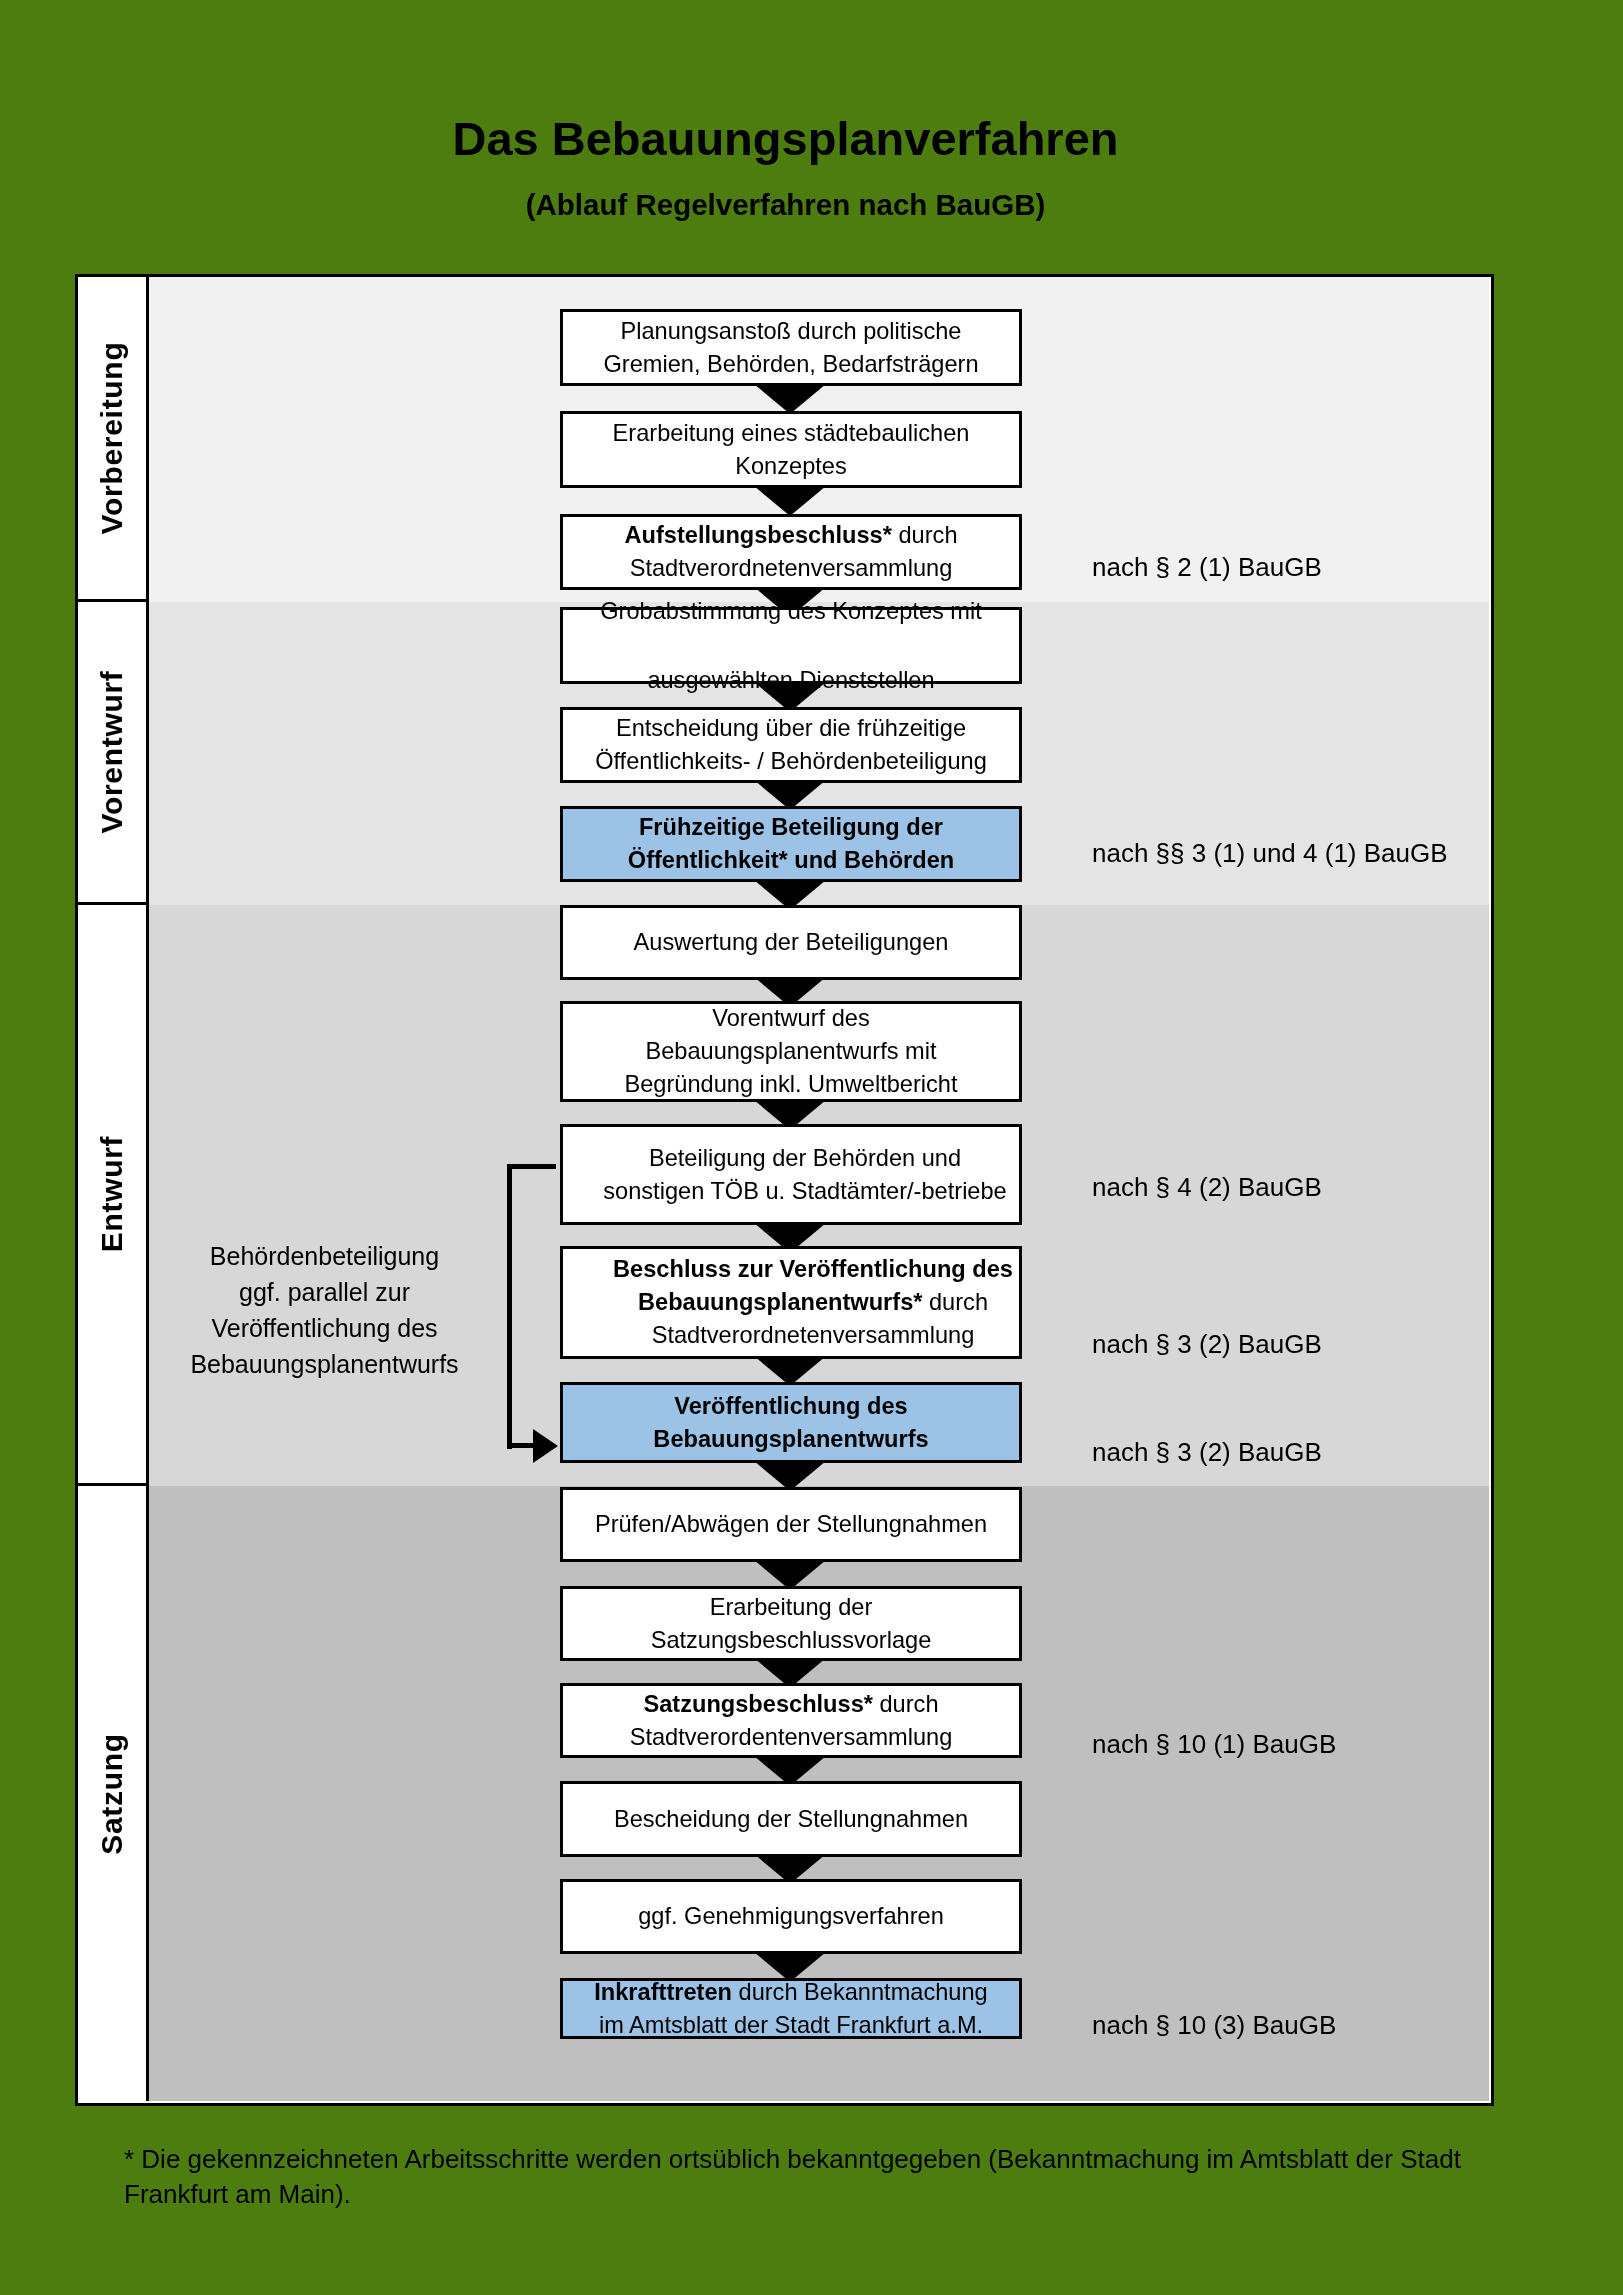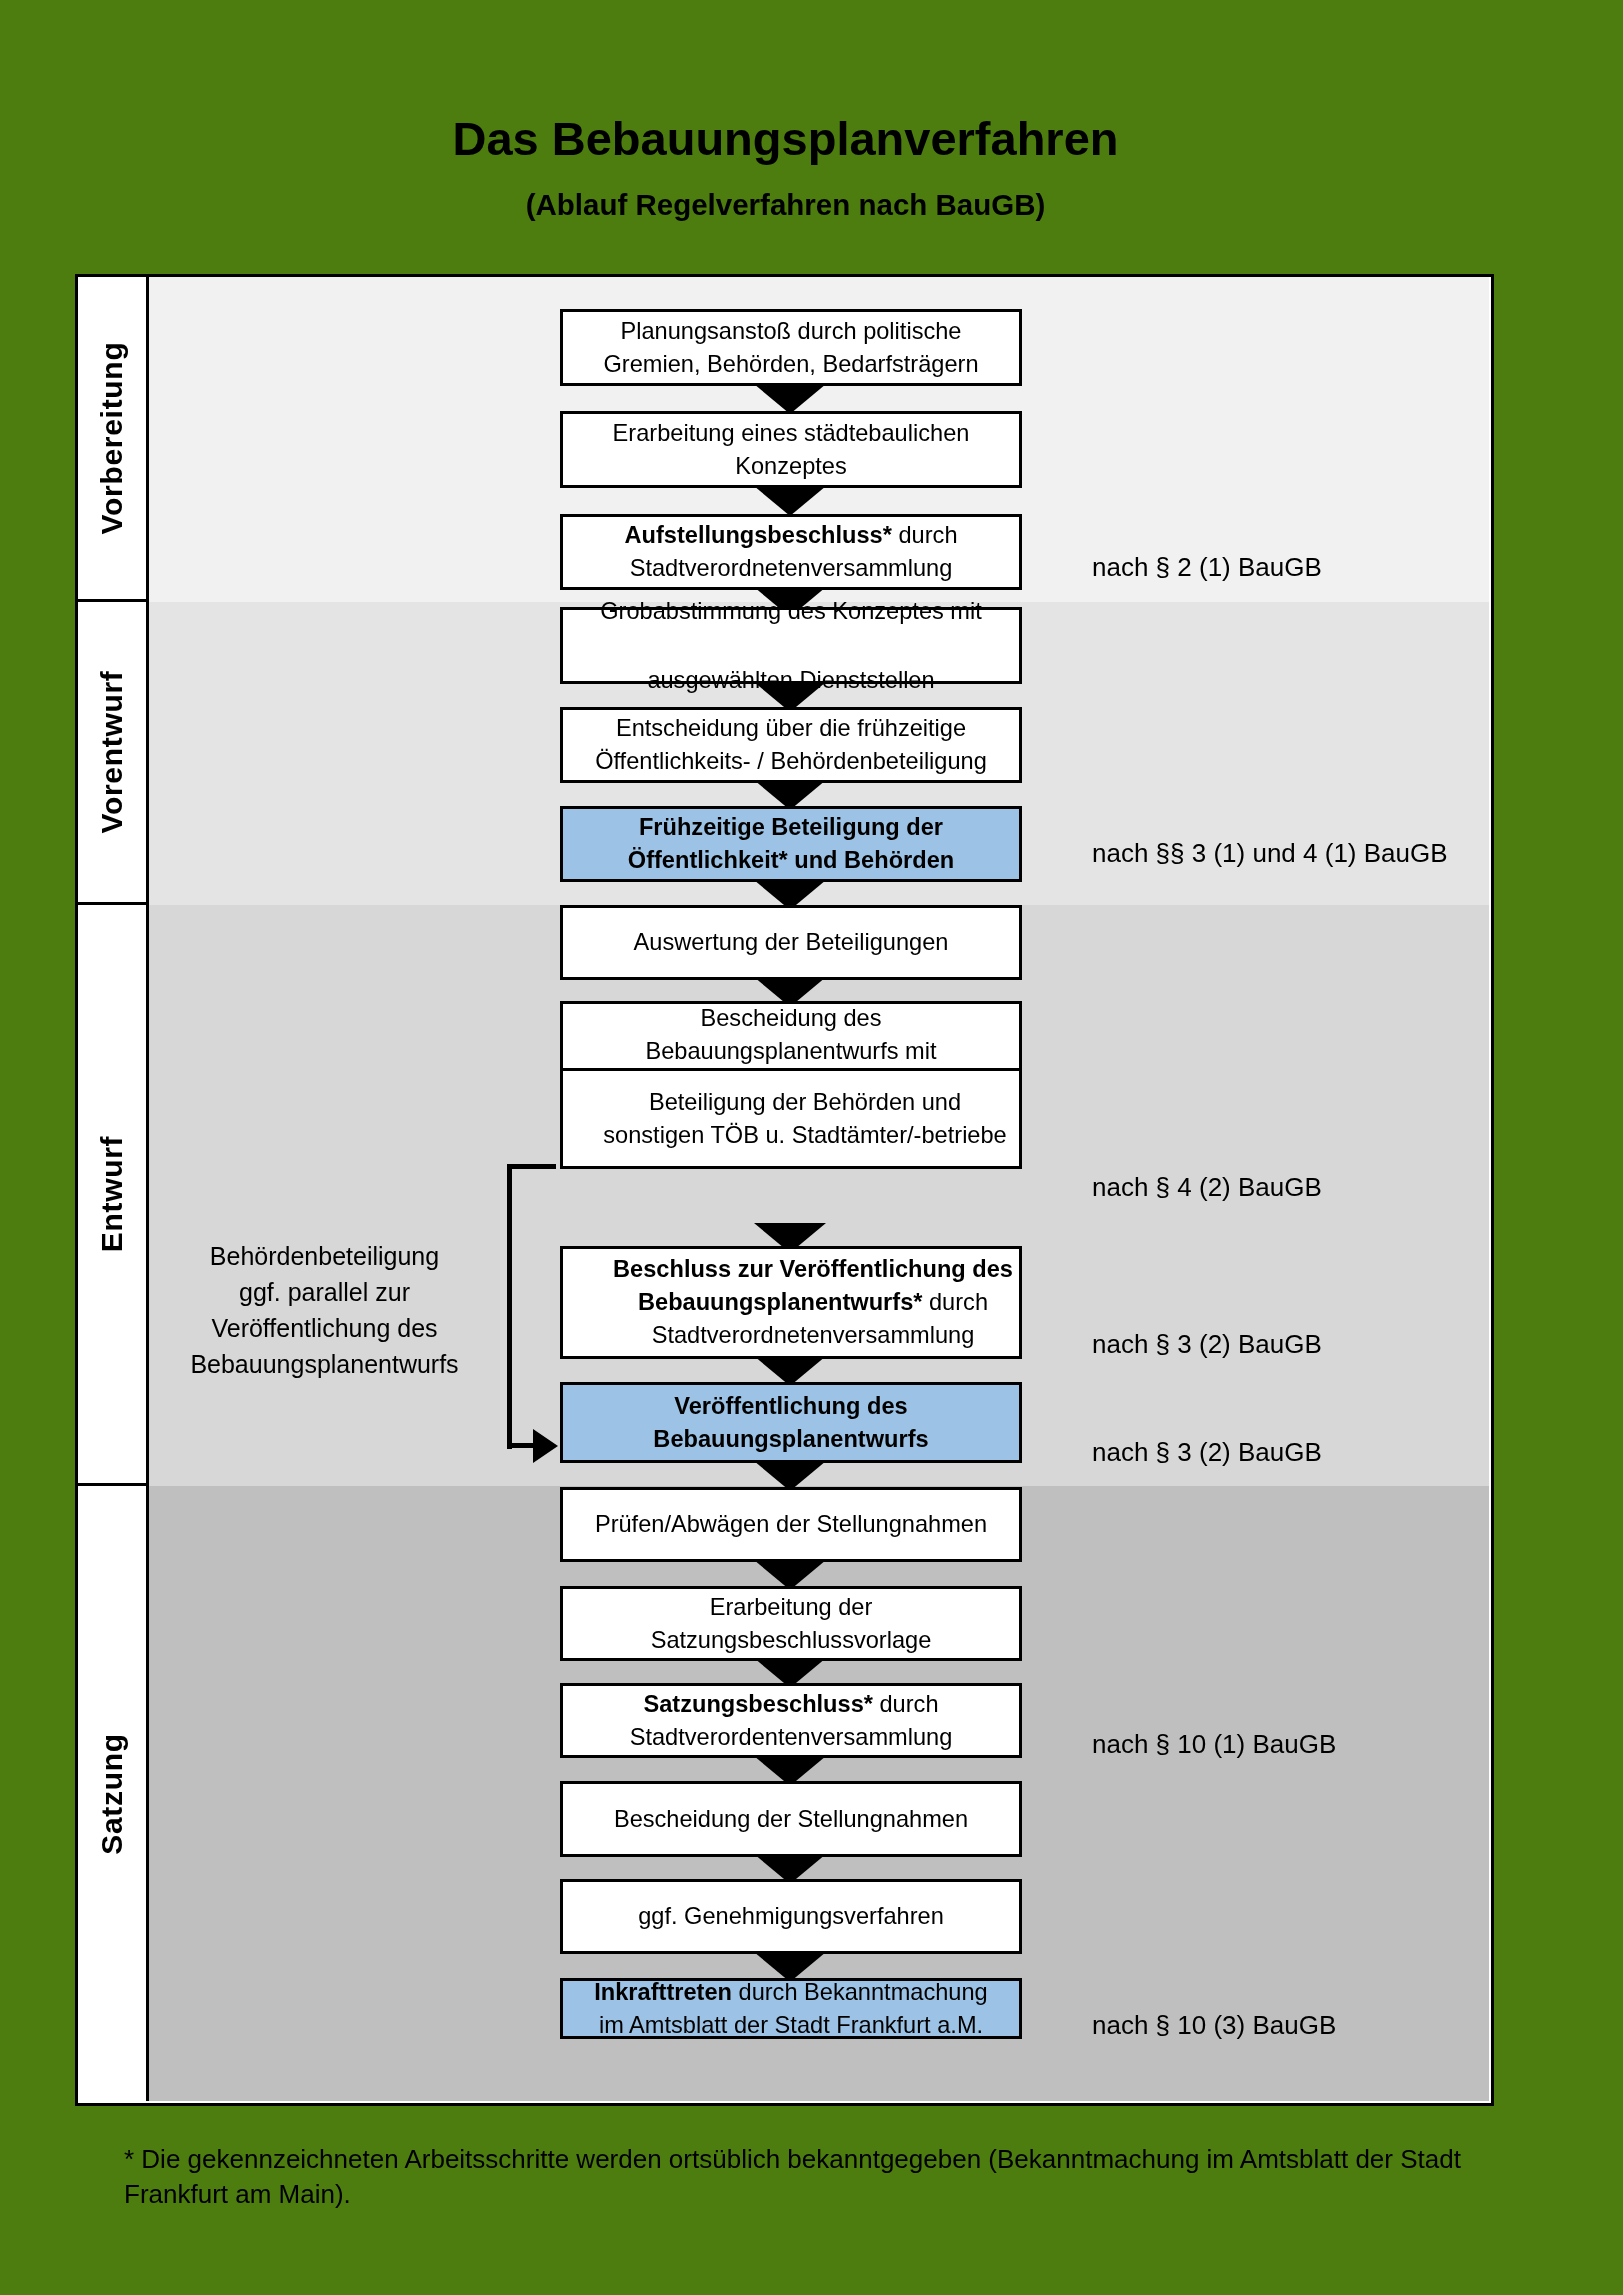--- a/index.html
+++ b/index.html
@@ -147,26 +147,26 @@
         <div class="ln"><b>Frühzeitige Beteiligung der</b></div>
         <div class="ln"><b>Öffentlichkeit* und Behörden</b></div>
       </div>
       <div class="arrow-down" style="top: 880px;"></div>
       <div class="annot" style="top: 838px;">nach §§ 3 (1) und 4 (1) BauGB</div>
       <div class="step" style="top: 905px; height: 75px; border-color: rgb(0, 0, 0);">
         <div class="ln"><span>Auswertung der Beteiligungen</span></div>
       </div>
       <div class="arrow-down" style="top: 977px;"></div>
       <div class="step" style="top: 1001px; height: 101px; border-color: rgb(0, 0, 0);">
-        <div class="ln"><span>Bescheidung des</span></div>
+        <div class="ln"><span>Vorentwurf des</span></div>
         <div class="ln"><span>Bebauungsplanentwurfs mit</span></div>
         <div class="ln"><span>Begründung inkl. Umweltbericht</span></div>
       </div>
       <div class="arrow-down" style="top: 1100px;"></div>
-      <div class="step" style="top: 1068px; height: 101px; border-color: rgb(0, 0, 0); padding-left: 28px;">
+      <div class="step" style="top: 1124px; height: 101px; border-color: rgb(0, 0, 0); padding-left: 28px;">
         <div class="ln"><span>Beteiligung der Behörden und</span></div>
         <div class="ln"><span>sonstigen TÖB u. Stadtämter/-betriebe</span></div>
       </div>
       <div class="arrow-down" style="top: 1223px;"></div>
       <div class="annot" style="top: 1172px;">nach § 4 (2) BauGB</div>
       <div class="step" style="top: 1246px; height: 113px; border-color: rgb(0, 0, 0); padding-left: 44px;">
         <div class="ln"><b>Beschluss zur Veröffentlichung des</b></div>
         <div class="ln"><b>Bebauungsplanentwurfs*</b><span> durch</span></div>
         <div class="ln"><span>Stadtverordnetenversammlung</span></div>
       </div>

